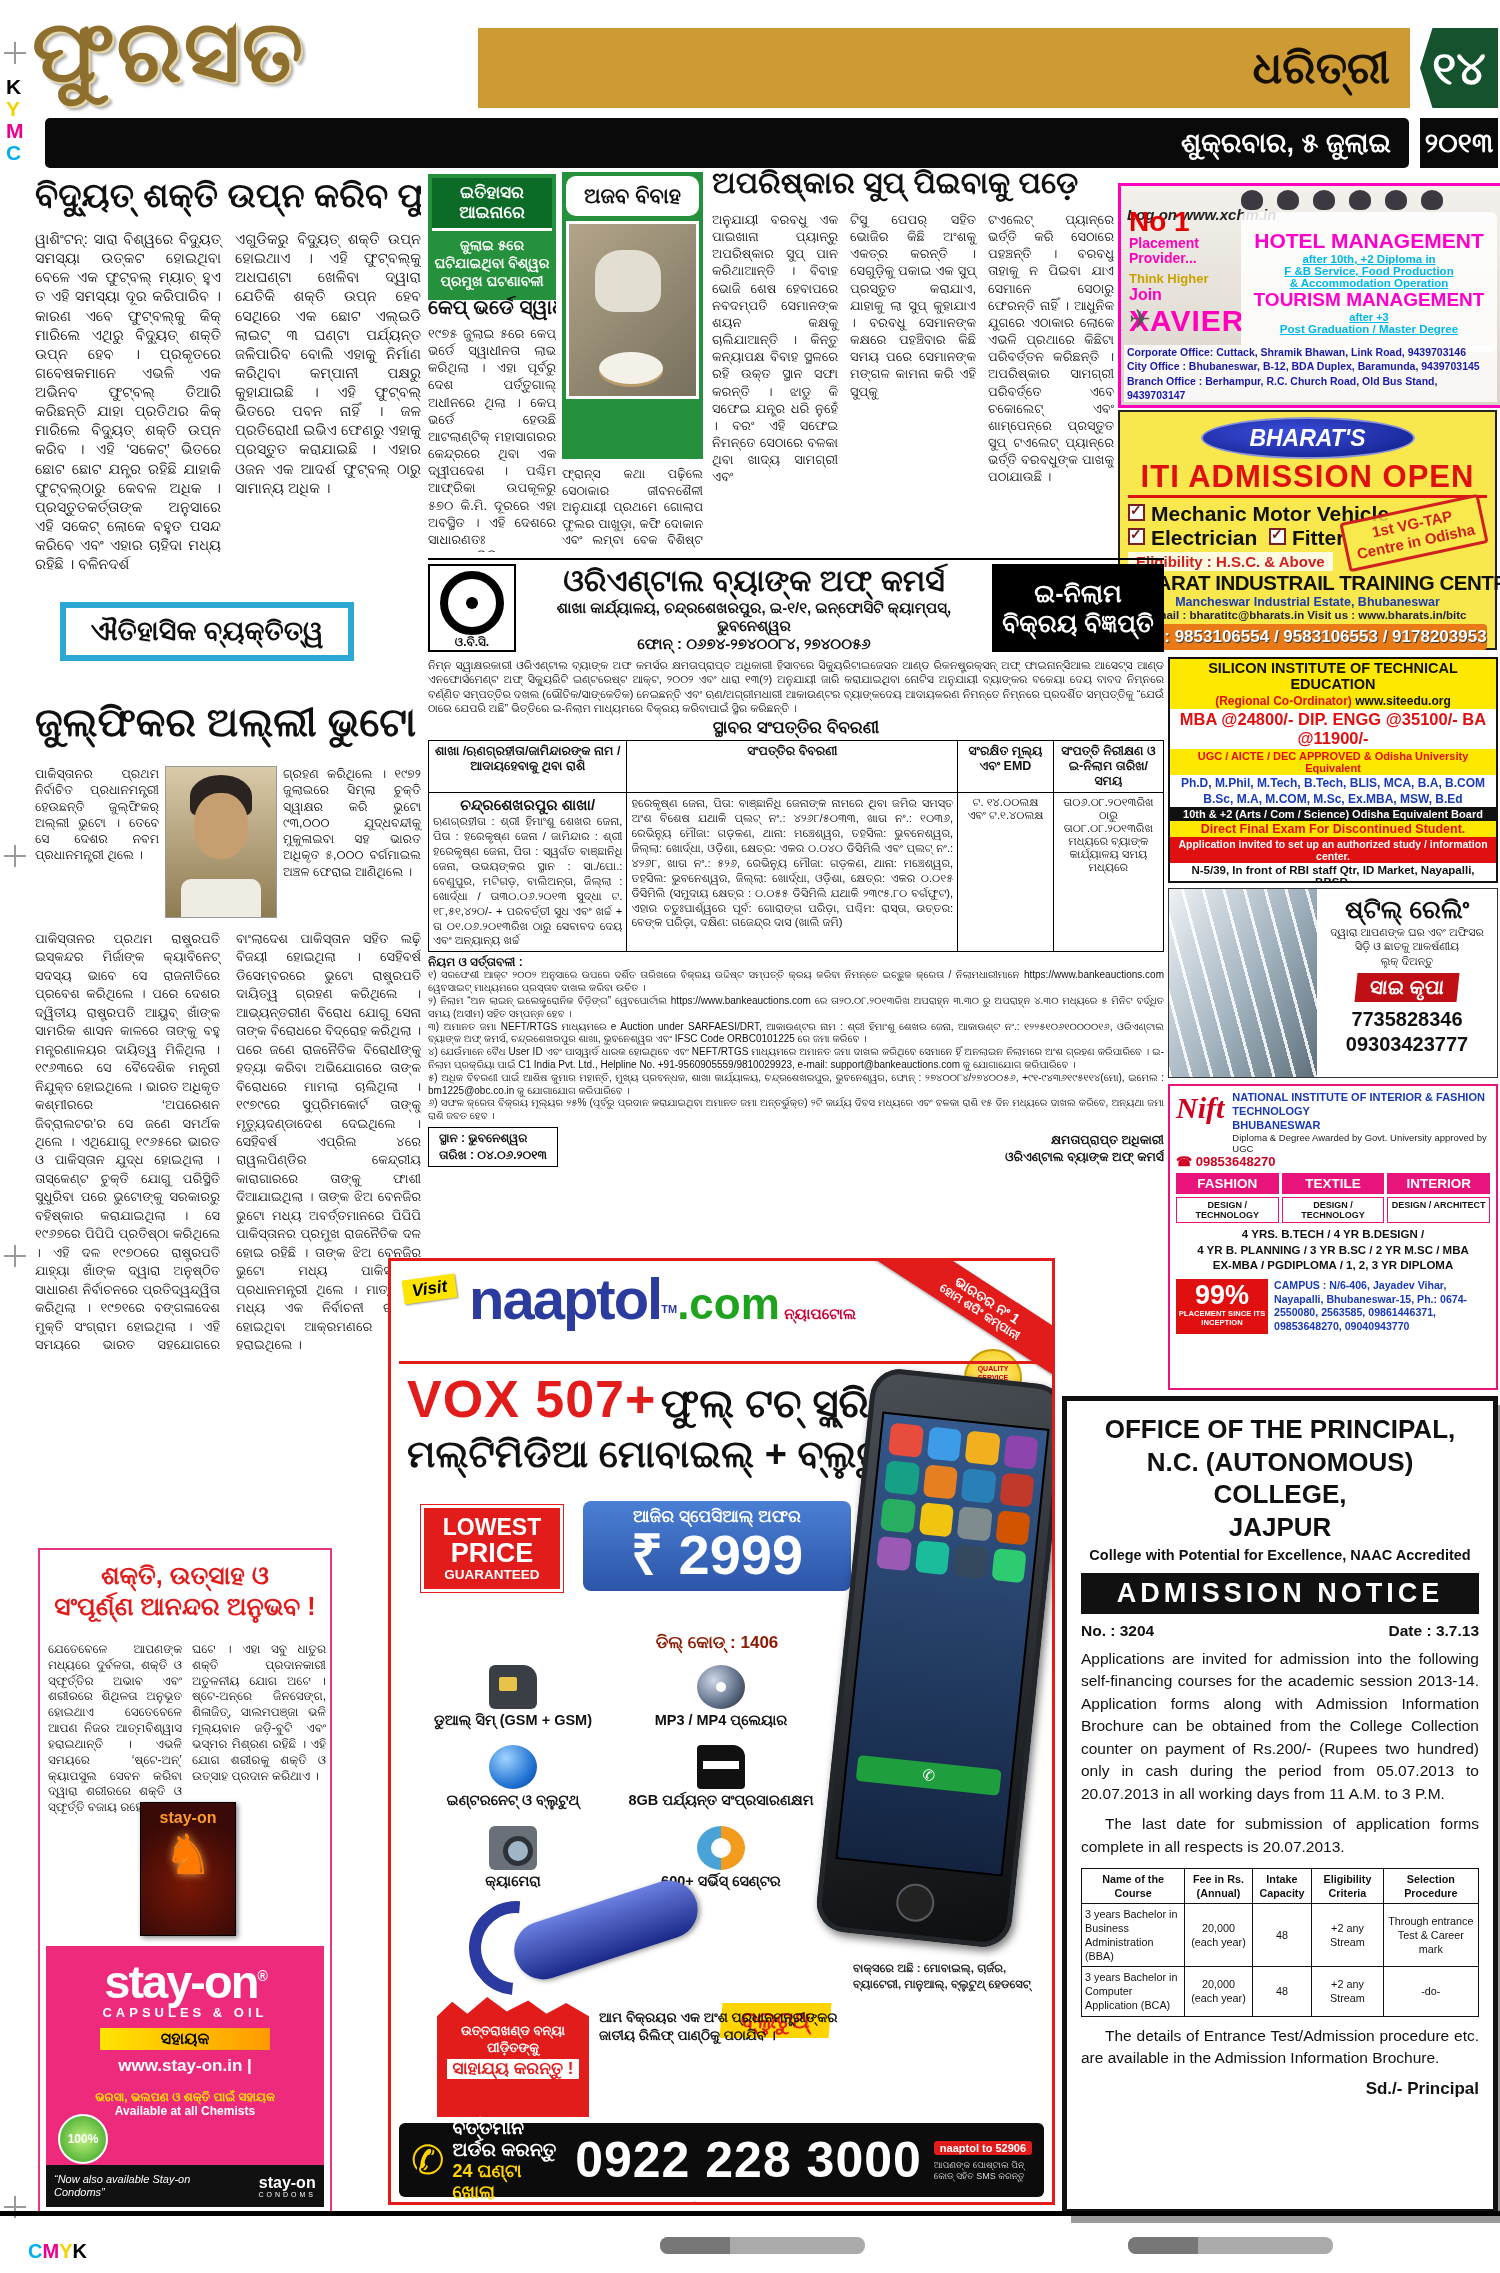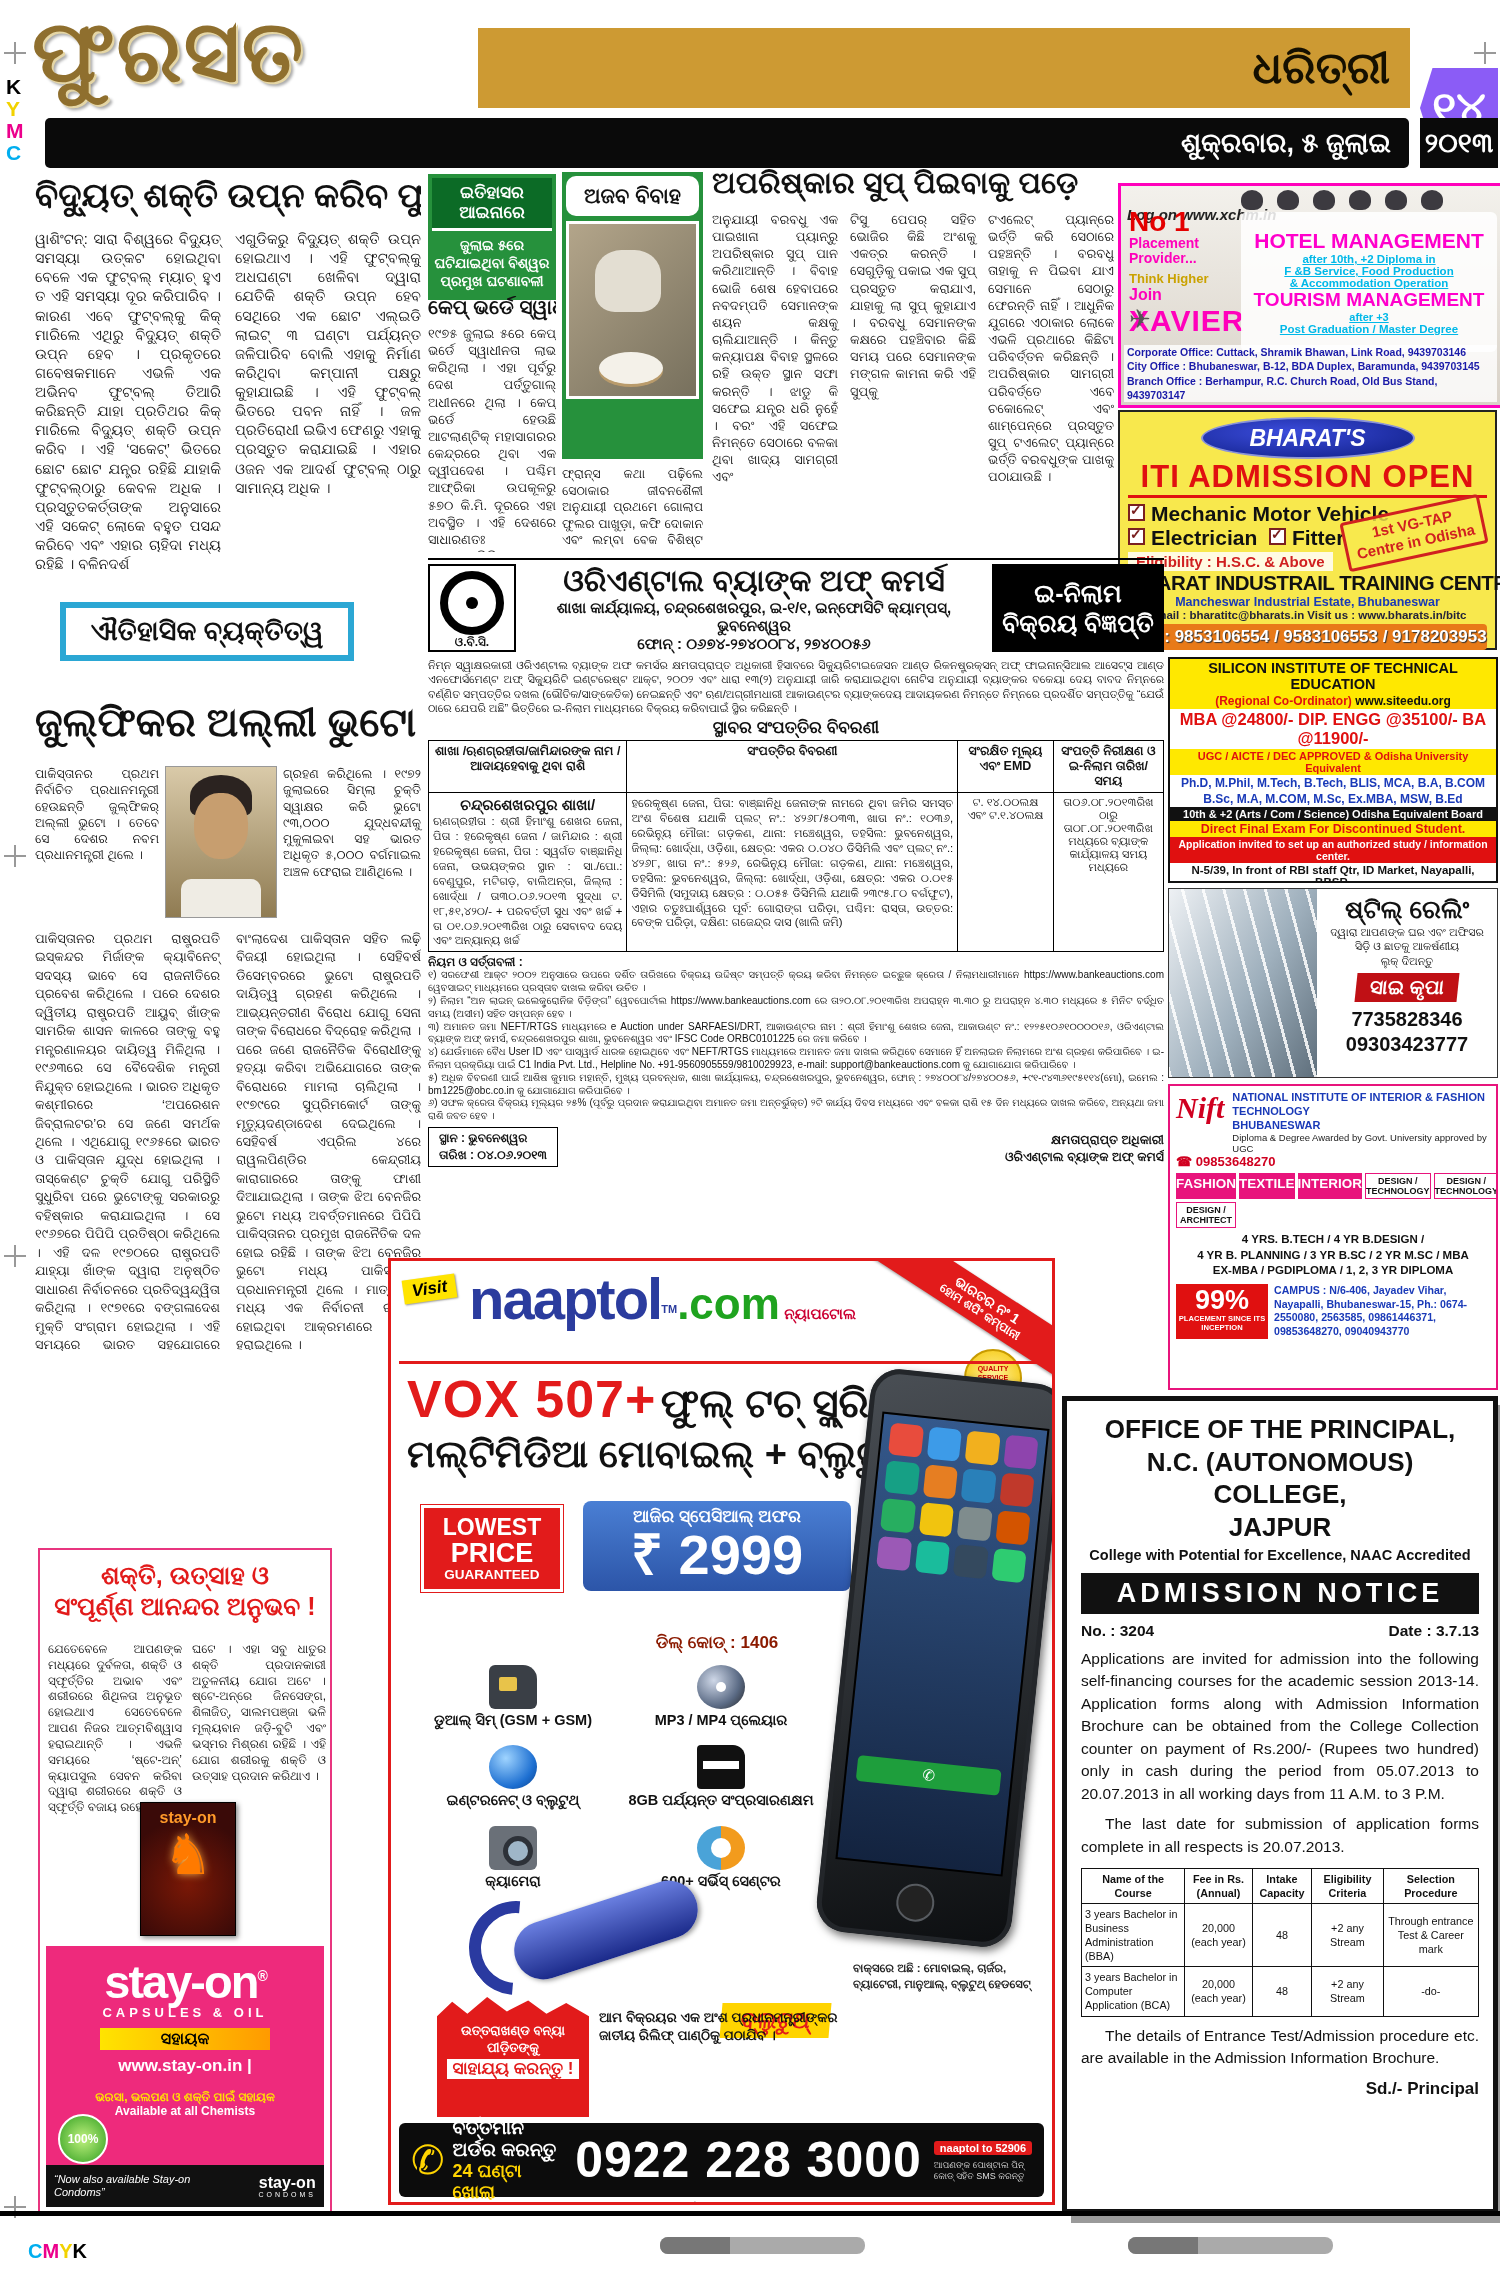--- a/index.html
+++ b/index.html
@@ -8,21 +8,21 @@
   .ctr{text-align:center;}
   .b{font-weight:bold;}
   .jtext{text-align:justify;line-height:1.32;}
   .crop{width:22px;height:22px;}
   .crop::before{content:"";position:absolute;left:10px;top:0;width:2px;height:22px;background:#999;}
   .crop::after{content:"";position:absolute;left:0;top:10px;width:22px;height:2px;background:#999;}
   
   .mast{font-size:86px;font-weight:bold;color:#8f6f2e;text-shadow:2px 2px 0 #e5d6a5,4px 4px 3px #00000055;letter-spacing:2px;}
   .goldbar{background:#cd9a33;}
   .brandname{font-size:44px;font-weight:bold;color:#151000;line-height:80px;}
-  .pagetag{background:#8b5cf6;color:#fff;font-size:46px;font-weight:bold;display:flex;align-items:center;justify-content:center;clip-path:polygon(16% 0,100% 0,100% 100%,16% 100%,0 50%);margin-top:40px;}
+  .pagetag{background:#14532d;color:#fff;font-size:46px;font-weight:bold;display:flex;align-items:center;justify-content:center;clip-path:polygon(16% 0,100% 0,100% 100%,16% 100%,0 50%);}
   .datebar{background:#0a0a0a;border-radius:5px;color:#fff;font-size:27px;font-weight:bold;line-height:50px;text-align:right;padding-right:18px;box-sizing:border-box;}
   .yearbox{background:#0a0a0a;color:#fff;font-size:27px;font-weight:bold;display:flex;align-items:center;justify-content:center;}
   .cmyk-v span{display:block;font-size:21px;font-weight:bold;line-height:22px;}
   .cmyk-h span{font-size:20px;font-weight:bold;}
   .c-c{color:#00aeef}.c-m{color:#ec008c}.c-y{color:#f2d200}.c-k{color:#000}
   
   .headline1{font-size:34px;font-weight:bold;white-space:nowrap;}
   .greenbox{background:#26913c;padding:4px;box-sizing:border-box;}
   .greenbox .tagstrip{background:#0c6b26;color:#fff;font-weight:bold;text-align:center;padding:5px 2px;font-size:17px;border-bottom:3px solid #fff;}
   .greenbox .subt{color:#fff;font-weight:bold;text-align:center;font-size:14px;padding:5px 2px;line-height:1.3;}
@@ -95,21 +95,21 @@
   .rail-title{font-size:25px;font-weight:bold;}
   .rail-sub{font-size:11px;line-height:1.3;}
   .rail-brand{display:inline-block;background:#c01015;color:#fff;font-size:20px;font-weight:bold;padding:3px 14px;margin:5px 0;transform:skewX(-6deg);}
   .rail-ph{font-size:20px;font-weight:bold;line-height:1.25;}
   
   .nift{border:2px solid #e8147c;box-sizing:border-box;background:#fff;padding:5px 6px;overflow:hidden;}
   .nift-logo{color:#d00020;font-size:30px;font-weight:bold;font-style:italic;font-family:"Liberation Serif",serif;}
   .nift-inst{color:#1a3ab8;font-weight:bold;font-size:11px;line-height:1.25;}
   .nift-tag{font-size:9.5px;color:#222;}
   .nift-ph{color:#d00020;font-weight:bold;font-size:13px;}
-  .nift-grid{display:grid;grid-template-columns:1fr 1fr 1fr 1fr 1fr;gap:3px;margin:4px 0;}
+  .nift-grid{display:grid;grid-template-columns:1fr 1fr 1fr;gap:3px;margin:4px 0;}
   .nift-grid .hd{background:#e8147c;color:#fff;font-weight:bold;font-size:13.5px;text-align:center;padding:3px 0;}
   .nift-grid .sb{border:1.5px solid #e8147c;font-size:9px;font-weight:bold;text-align:center;padding:2px 0;}
   .nift-course{font-size:11.5px;font-weight:bold;text-align:center;line-height:1.35;}
   .nift-bot{display:flex;gap:6px;margin-top:5px;align-items:stretch;}
   .n99{background:#e01010;color:#fff;width:92px;flex:none;text-align:center;padding:3px 0;}
   .n99 .pct{font-size:27px;font-weight:bold;line-height:1;}
   .n99 .txt{font-size:7.6px;font-weight:bold;line-height:1.25;}
   .ncampus{font-size:10.6px;font-weight:bold;color:#1a3ab8;line-height:1.3;}
   
   .cyanbox{background:#2ba7d4;padding:6px;}

